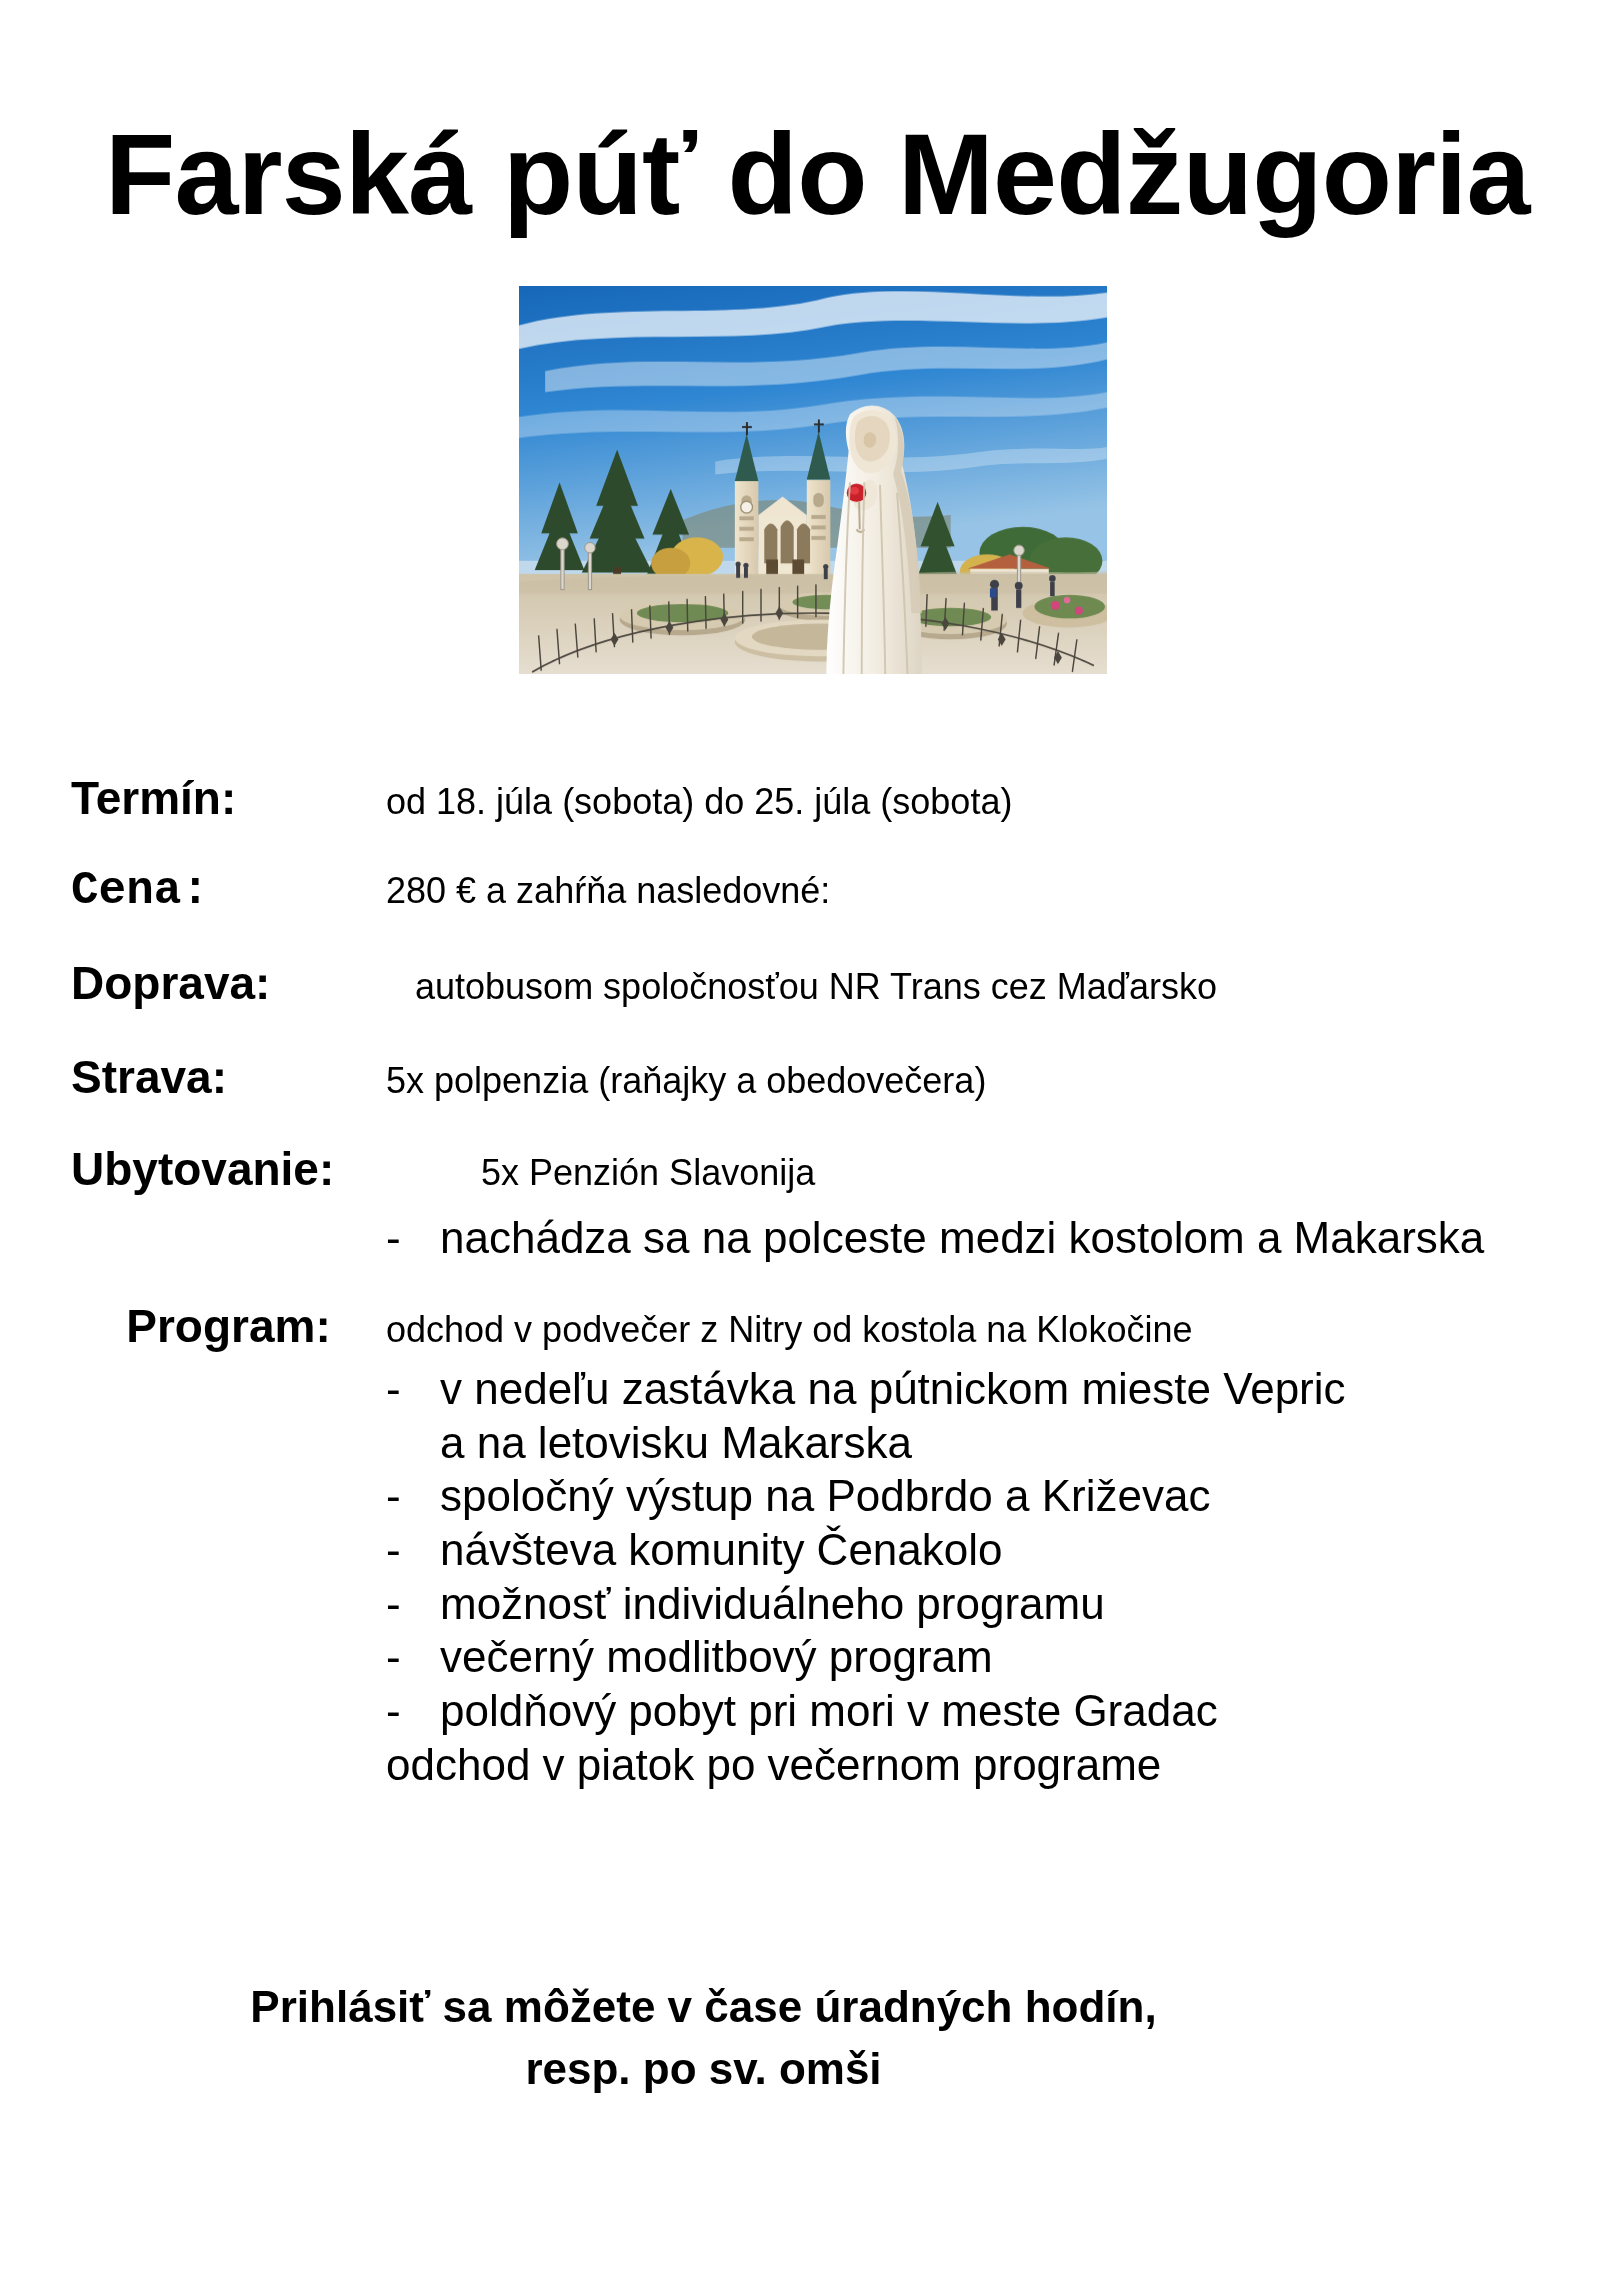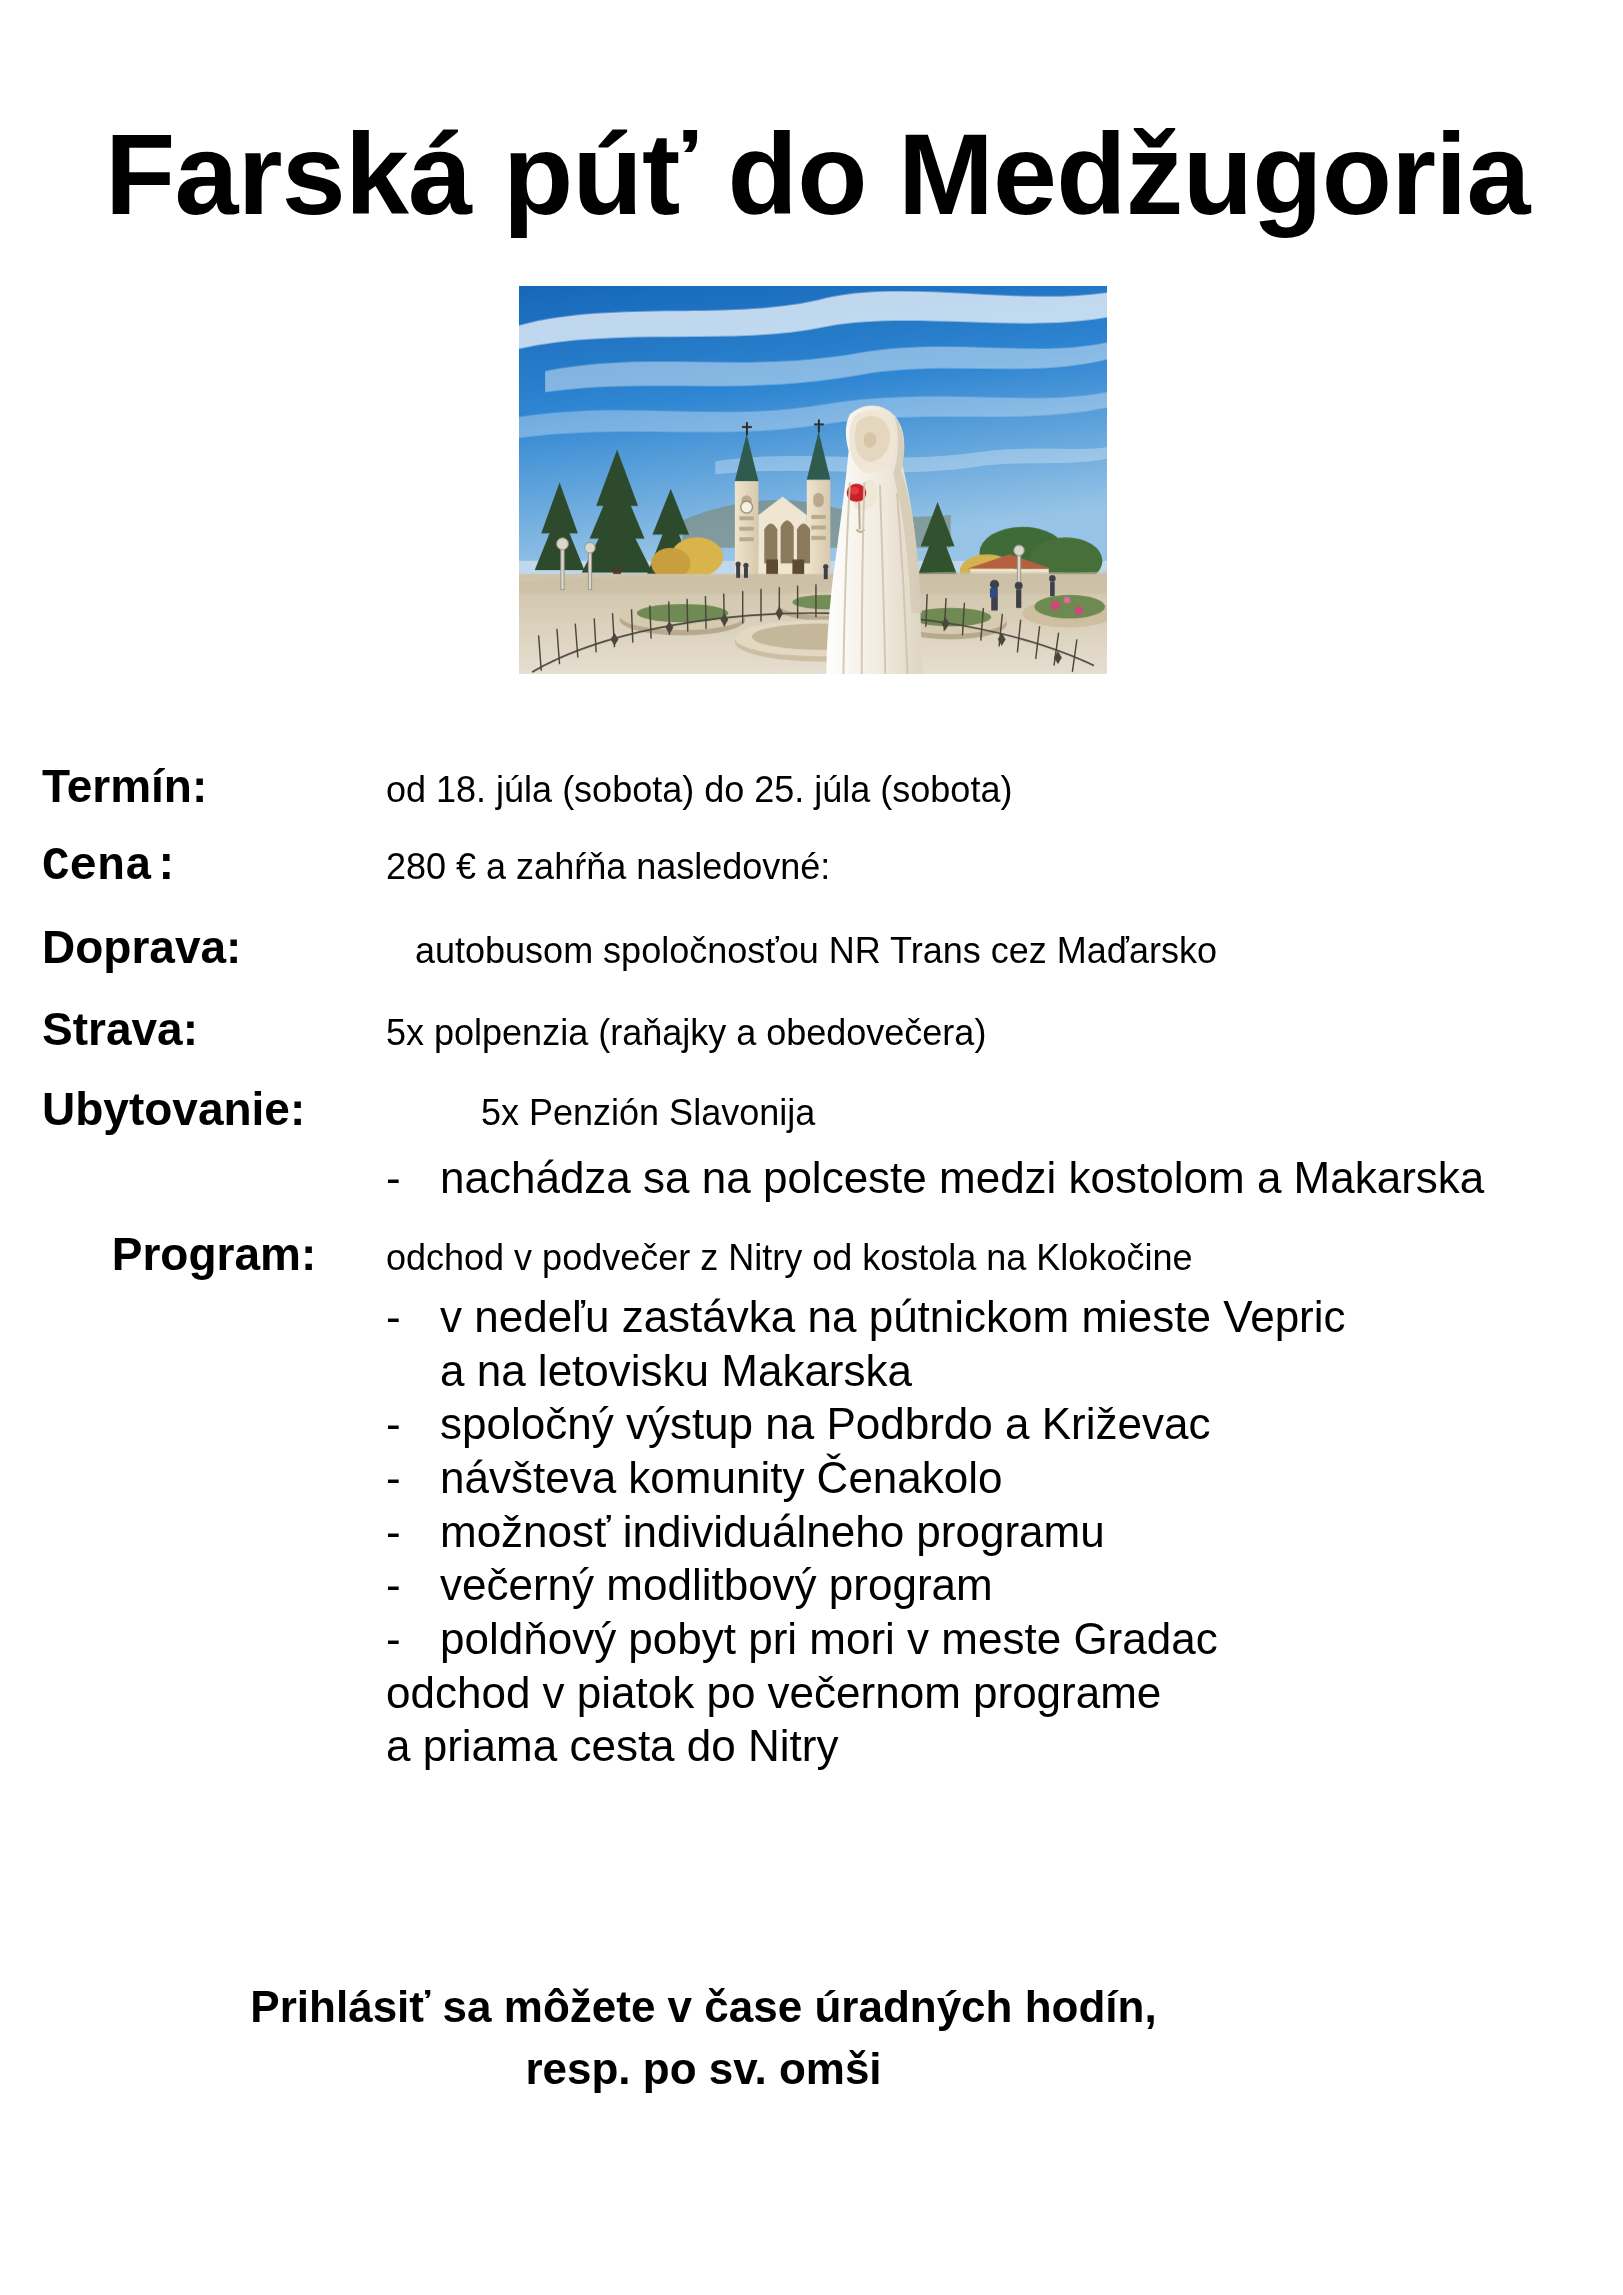--- a/index.html
+++ b/index.html
@@ -56,22 +56,23 @@
   .row {
     position: relative;
     display: flex;
     align-items: baseline;
     min-height: 0;
   }
   .label {
     font-size: 46px;
     font-weight: bold;
     white-space: nowrap;
-    padding-left: 42px;
+    padding-left: 71px;
     box-sizing: border-box;
+    margin-top: 12px;
   }
   .value {
     font-size: 36px;
     font-weight: normal;
     white-space: nowrap;
   }
 
   
   .row-term  .label { width: 386px; }
   .row-cena  .label { width: 386px; font-family: Liberation Mono, monospace; }
@@ -435,21 +436,20 @@
         <span class="dash">-</span>
         <span class="btext">večerný modlitbový program</span>
       </li>
       <li class="bullet">
         <span class="dash">-</span>
         <span class="btext">poldňový pobyt pri mori v meste Gradac</span>
       </li>
     </ul>
 
     <div class="plainline">odchod v piatok po večernom programe</div>
-    <div class="plainline">a priama cesta do Nitry</div>
   </div>
 
   <div class="footer">
     <div>Prihlásiť sa môžete v čase úradných hodín,</div>
     <div>resp. po sv. omši</div>
   </div>
 
 </div>
 
 

